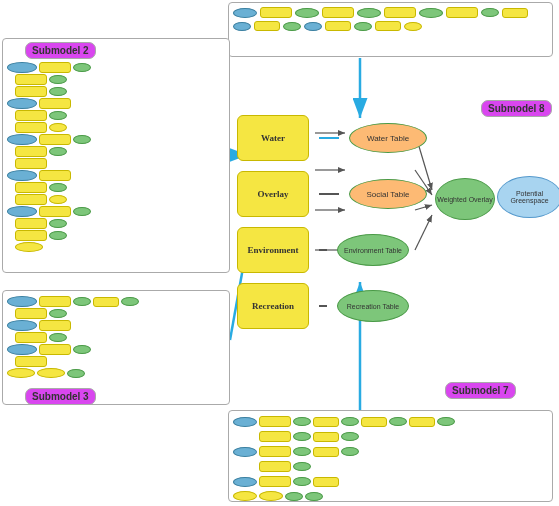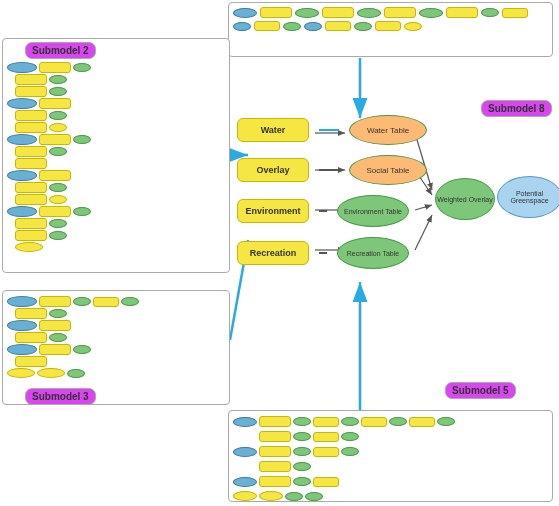--- a/index.html
+++ b/index.html
@@ -51,22 +51,23 @@
       align-items: center;
       justify-content: center;
       border-radius: 50%;
       font-size: 7px;
       color: #333;
       text-align: center;
     }
 
     .node-rect.large {
       width: 72px;
-      height: 24px;
+      height: 46px;
       font-size: 9px;
+      font-family: Liberation Serif, serif;
     }
 
     .node-ellipse.large-green {
       width: 78px;
       height: 30px;
       background: #fdba74;
       border: 1.5px solid #4a9a47;
       font-size: 8px;
       border-radius: 50%;
     }
@@ -439,21 +440,21 @@
         </div>
       <div class="mini-node-row">
           <span class="mini-ellipse yellow md"></span>
           <span class="mini-ellipse yellow md"></span>
           <span class="mini-ellipse green sm"></span>
           <span class="mini-ellipse green sm"></span>
         </div>
     </div>
   </div>
 
-  <div class="submodel-label" id="label-sm4">Submodel 5</div>
+  <div class="submodel-label" id="label-sm4">Submodel 7</div>
 
   <div class="center-nodes">
 
     <div class="center-row">
       <div class="node-rect large">Water</div>
       <div style="width:20px;height:2px;background:#29abe2;margin:0 2px;"></div>
       <div class="node-ellipse large-green">Water Table</div>
     </div>
 
     <div class="center-row">

